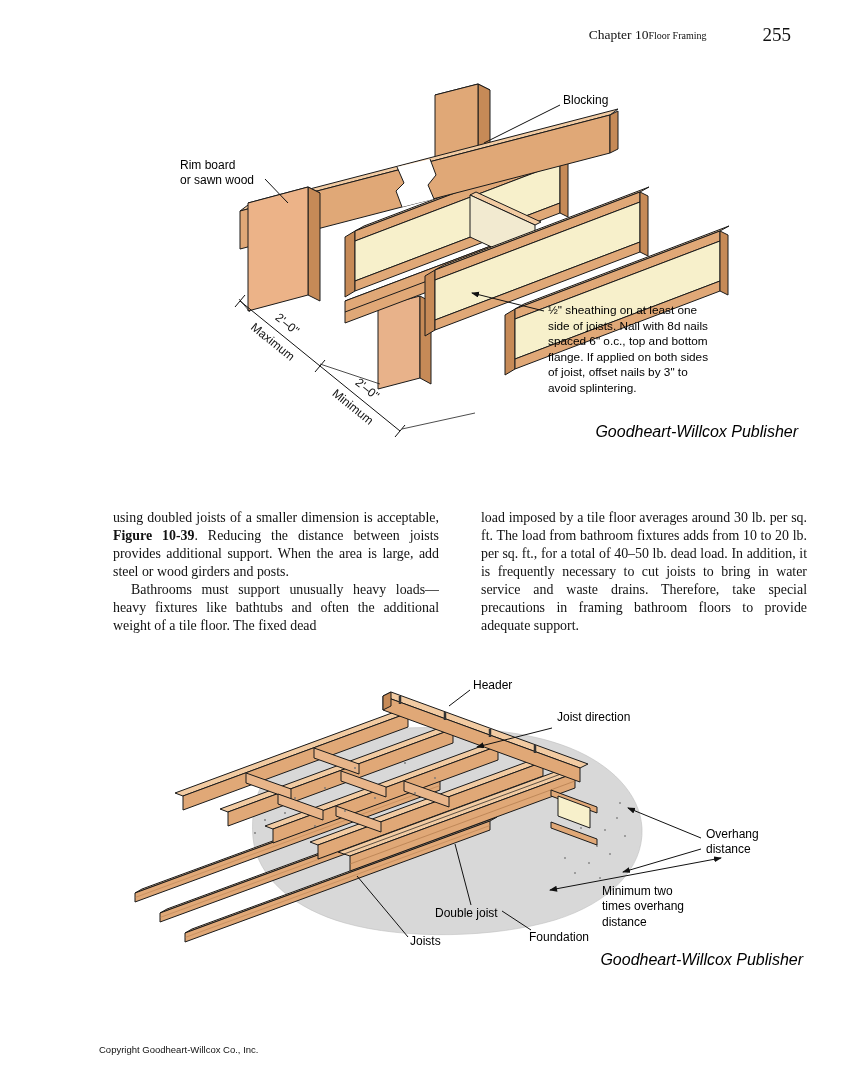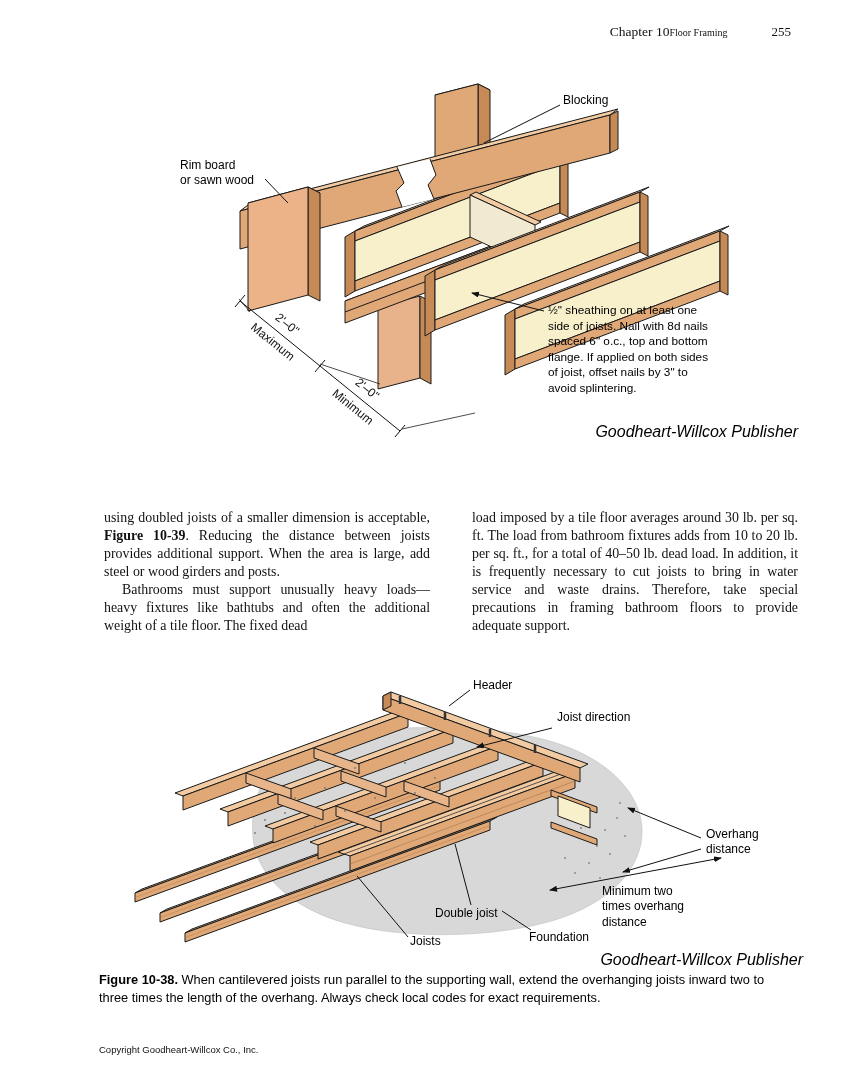--- a/index.html
+++ b/index.html
@@ -2,30 +2,30 @@
 <html><head>
 <meta charset="utf-8">
 <style>
   *{margin:0;padding:0;box-sizing:border-box}
   html,body{background:#ffffff}
   body{width:849px;height:1087px;position:relative;font-family:"Liberation Serif",serif;color:#111;overflow:hidden}
   .page{position:absolute;inset:0;background:#fff}
   .hdr{position:absolute;top:24px;left:0;right:58px;display:flex;justify-content:flex-end;align-items:center}
   .hdr .ch{font-size:13.5px}
   .hdr .ch2{font-size:10px;}
-  .hdr .pg{font-size:13px;margin-left:44px}
+  .hdr .pg{font-size:19px;margin-left:56px}
   .fig{position:absolute}
   .fig svg{position:absolute;left:0;top:0}
   .lbl{position:absolute;font-family:"Liberation Sans",sans-serif;font-size:12px;line-height:1.28;color:#000;white-space:pre-line}
   .note{font-size:11.8px;line-height:1.32}
   .credit{position:absolute;font-family:Liberation Sans, sans-serif;font-style:italic;font-size:16px;color:#000}
   .rot{position:absolute;transform:translate(-50%,-50%) rotate(39deg);text-align:center;font-family:"Liberation Sans",sans-serif;font-size:12px;line-height:1.05}
   .rot .w2{margin-top:10px}
   .cap{position:absolute;left:99px;width:694px;font-family:"Liberation Sans",sans-serif;font-size:12.8px;line-height:1.4;color:#000}
-  .cols{position:absolute;left:104px;top:509px;width:694px;display:flex;gap:42px}
+  .cols{position:absolute;left:113px;top:509px;width:694px;display:flex;gap:42px}
   .col{width:334px;font-size:13.9px;line-height:1.3;text-align:justify}
   .col p+p{text-indent:18px}
   .ftr{position:absolute;left:99px;top:1044px;font-family:"Liberation Sans",sans-serif;font-size:9.5px}
   polygon,path.o,line.o{stroke:#1a1a1a;stroke-width:1;stroke-linejoin:round}
 </style>
 </head>
 <body>
 
 <div class="page">
 
@@ -286,20 +286,16 @@
 distance</div>
     <div class="lbl" style="left:497px;top:216px">Minimum two
 times overhang
 distance</div>
     <div class="lbl" style="left:330px;top:238px">Double joist</div>
     <div class="lbl" style="left:424px;top:262px">Foundation</div>
     <div class="lbl" style="left:305px;top:266px">Joists</div>
     <div class="credit" style="right:2px;top:283px">Goodheart-Willcox Publisher</div>
   </div>
 
-  <div class="cap" style="top:971px">
-    <b>Figure 10-38.</b>
-    <span>When cantilevered joists run parallel to the supporting wall, extend the overhanging joists inward two to three times the length of the overhang. Always check local codes for exact requirements.</span>
-  </div>
 
   <div class="ftr">Copyright Goodheart-Willcox Co., Inc.</div>
 
 </div>
 
 </body></html>

